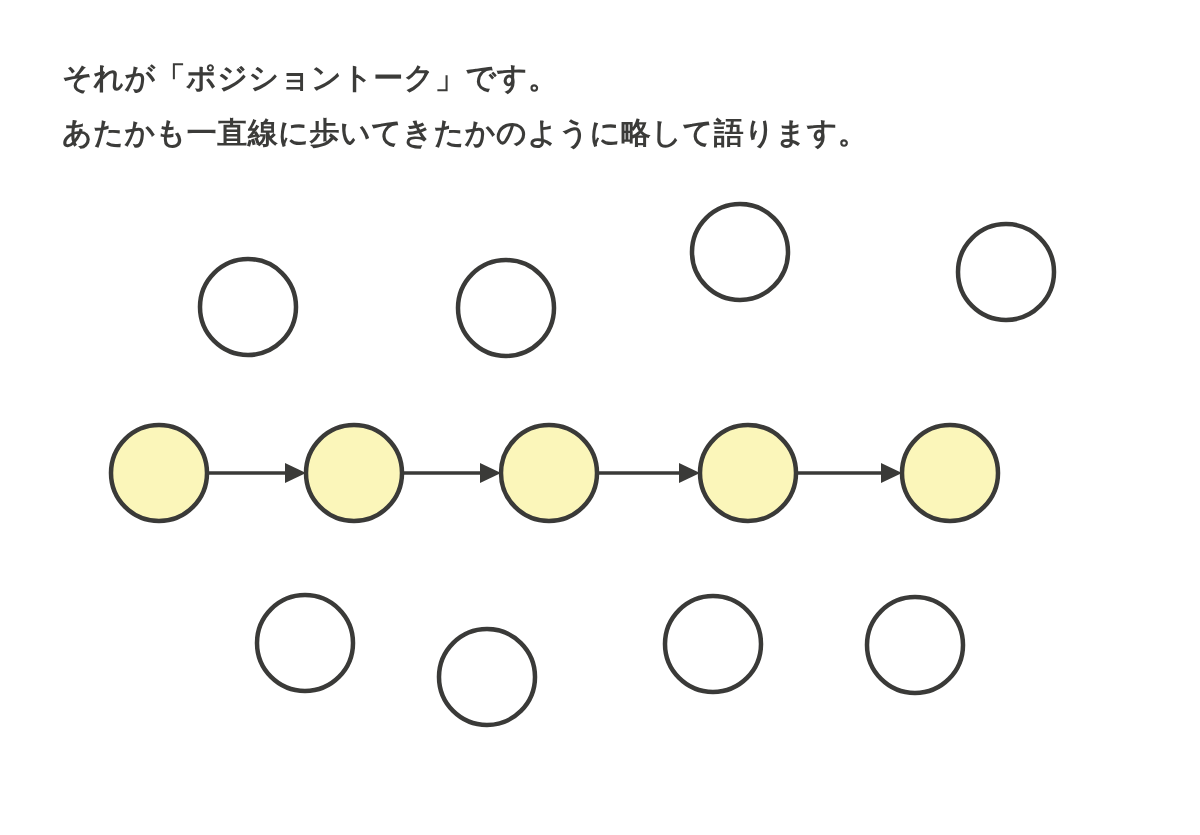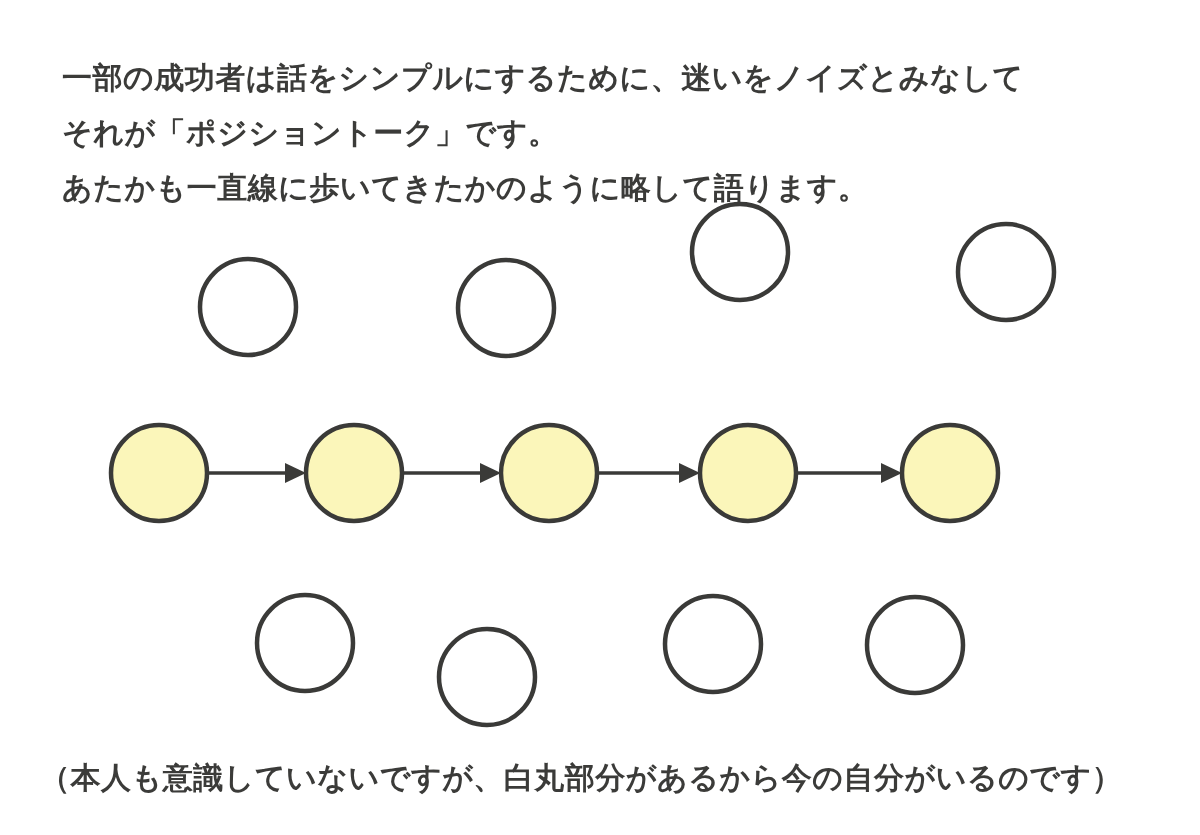--- a/index.html
+++ b/index.html
@@ -67,20 +67,18 @@
       <circle cx="713" cy="644" r="48" fill="#ffffff" stroke="#3a3a38" stroke-width="4.5"></circle>
       <circle cx="915" cy="645" r="48" fill="#ffffff" stroke="#3a3a38" stroke-width="4.5"></circle>
       <circle cx="159" cy="473" r="48" fill="#fbf6ba" stroke="#3a3a38" stroke-width="4.5"></circle>
       <circle cx="354" cy="473" r="48" fill="#fbf6ba" stroke="#3a3a38" stroke-width="4.5"></circle>
       <circle cx="549" cy="473" r="48" fill="#fbf6ba" stroke="#3a3a38" stroke-width="4.5"></circle>
       <circle cx="748" cy="473" r="48" fill="#fbf6ba" stroke="#3a3a38" stroke-width="4.5"></circle>
       <circle cx="950" cy="473" r="48" fill="#fbf6ba" stroke="#3a3a38" stroke-width="4.5"></circle>
     </svg>
 
   <div class="intro">
-    <div>一部の成功者は話をシンプルにするために、迷いをノイズとみなして</div>
     <div>それが「ポジショントーク」です。</div>
     <div>あたかも一直線に歩いてきたかのように略して語ります。</div>
   </div>
 
-  <div class="footer-note">（本人も意識していないですが、白丸部分があるから今の自分がいるのです）</div>
 
 </div>
 
 </body></html>

